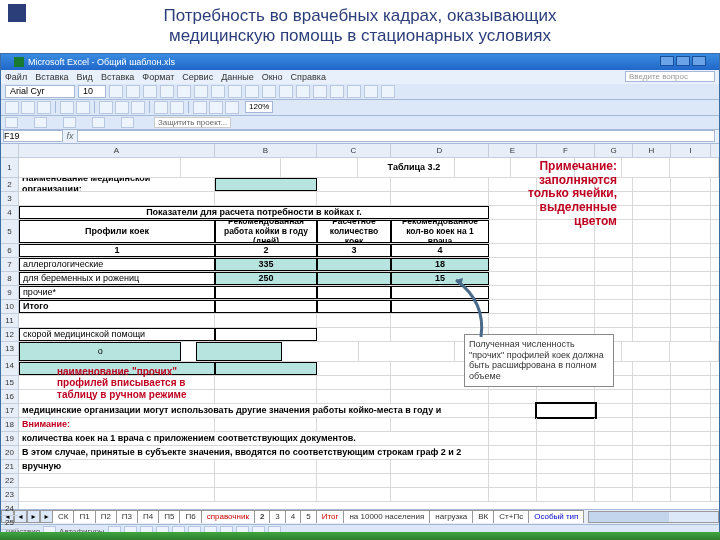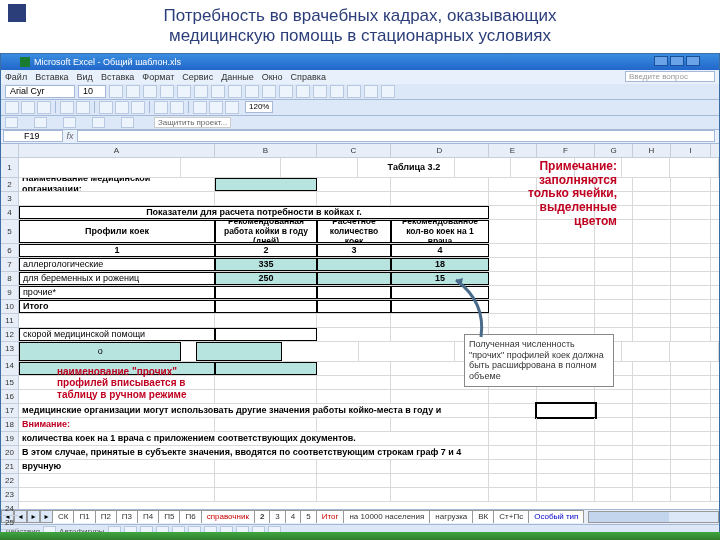--- a/index.html
+++ b/index.html
@@ -1,38 +1,38 @@
 <!DOCTYPE html>
 <html><head>
 <meta charset="utf-8">
 <style>
   * { margin: 0; padding: 0; box-sizing: border-box; }
   body { font-family: Arial, sans-serif; font-size: 10px; background: #fff; width: 720px; height: 540px; overflow: hidden; position: relative; }
   .slide-header { text-align: center; padding: 6px 20px 2px; }
   .slide-header .corner { position: absolute; top: 4px; left: 8px; width: 18px; height: 18px; background: #2c3e7a; }
   .slide-header h1 { font-size: 17px; font-weight: normal; color: #2c3e7a; line-height: 1.2; }
   .excel-frame { margin: 4px 0 0 0; border: 1px solid #3a6ea5; }
-  .titlebar { background: linear-gradient(#3a8de0,#2166c9); color: #fff; height: 16px; display: flex; align-items: center; padding: 0 19px; font-size: 9px; }
+  .titlebar { background: linear-gradient(#3a8de0,#2166c9); color: #fff; height: 16px; display: flex; align-items: center; padding: 0 13px; font-size: 9px; }
   .titlebar .app-icon { width: 10px; height: 10px; background: #197b30; margin-right: 4px; }
   .titlebar .spacer { flex: 1; }
   .titlebar .winbtns span { display: inline-block; width: 14px; height: 10px; background: #6aa3e8; margin-left: 2px; border: 1px solid #1a4f99; }
   .menubar { background: #e8f0fb; height: 14px; display: flex; align-items: center; padding: 0 4px; font-size: 9px; color: #333; gap: 8px; }
   .menubar .ask { margin-left: auto; background: #fff; border: 1px solid #a6b8d8; width: 90px; height: 11px; font-size: 8px; color: #999; padding-left: 3px; }
   .toolbar { background: #dce8f7; height: 16px; border-bottom: 1px solid #a6b8d8; display: flex; align-items: center; padding: 0 4px; gap: 2px; }
   .toolbar .tbtn { width: 14px; height: 13px; background: #eef4fc; border: 1px solid #b8c8e0; }
   .toolbar .sep { width: 1px; height: 12px; background: #a6b8d8; margin: 0 2px; }
   .toolbar .zoom { background: #fff; border: 1px solid #a6b8d8; font-size: 8px; padding: 0 3px; height: 12px; margin-left: 4px; }
   .fmtbar { background: #dce8f7; height: 16px; border-bottom: 1px solid #a6b8d8; display: flex; align-items: center; padding: 0 4px; gap: 3px; font-size: 9px; }
   .fmtbar .combo { background: #fff; border: 1px solid #a6b8d8; height: 13px; padding: 0 4px; display: flex; align-items: center; }
   .fmtbar .tbtn { width: 14px; height: 13px; background: #eef4fc; border: 1px solid #b8c8e0; }
   .toolbar2 { background: #dce8f7; height: 14px; border-bottom: 1px solid #a6b8d8; display: flex; align-items: center; padding: 0 4px; gap: 16px; }
   .toolbar2 .tbtn { width: 13px; height: 11px; background: #eef4fc; border: 1px solid #b8c8e0; }
   .toolbar2 .label { font-size: 8px; color: #666; margin-left: 4px; border: 1px solid #ccc; background: #fff; padding: 0 3px; }
   .namebox-row { background: #e8f0fb; height: 14px; display: flex; align-items: center; border-bottom: 1px solid #a6b8d8; }
-  .namebox { background: #fff; border: 1px solid #a6b8d8; width: 60px; height: 12px; font-size: 9px; padding-left: 20px; margin-left: 2px; }
+  .namebox { background: #fff; border: 1px solid #a6b8d8; width: 60px; height: 12px; font-size: 9px; padding-left: 0; margin-left: 2px; }
   .fx { width: 14px; text-align: center; font-size: 9px; font-style: italic; color: #666; }
   .formula { background: #fff; border: 1px solid #a6b8d8; flex: 1; height: 12px; margin-right: 4px; }
   .grid-wrap { display: flex; height: 365px; background: #fff; position: relative; }
   .rowheads { width: 18px; background: #e8eef8; border-right: 1px solid #c4cddb; }
   .rowheads div { height: 14px; border-bottom: 1px solid #c4cddb; font-size: 8px; text-align: center; line-height: 14px; color: #333; }
   .rowheads div.tall { height: 24px; line-height: 24px; }
   .rowheads div.med { height: 20px; line-height: 20px; }
   .cols { flex: 1; position: relative; overflow: hidden; }
   .colheads { display: flex; background: #e8eef8; height: 14px; border-bottom: 1px solid #c4cddb; }
   .colheads div { border-right: 1px solid #c4cddb; font-size: 8px; text-align: center; line-height: 14px; color: #333; }
@@ -410,21 +410,21 @@
         <div class="row">
             <div class="cell b" style="width:470px">количества коек на 1 врача с приложением соответствующих документов.</div>
             <div class="cell cE"></div>
             <div class="cell cF"></div>
             <div class="cell cG"></div>
             <div class="cell cH"></div>
             <div class="cell cI"></div>
           </div>
 
         <div class="row">
-            <div class="cell b" style="width:470px">В этом случае, принятые в субъекте значения, вводятся по соответствующим строкам граф 7 и 4</div>
+            <div class="cell b" style="width:470px">В этом случае, принятые в субъекте значения, вводятся по соответствующим строкам граф 2 и 2</div>
             <div class="cell cE"></div>
             <div class="cell cF"></div>
             <div class="cell cG"></div>
             <div class="cell cH"></div>
             <div class="cell cI"></div>
           </div>
 
         <div class="row">
             <div class="cell cA b">вручную</div>
             <div class="cell cB"></div>

